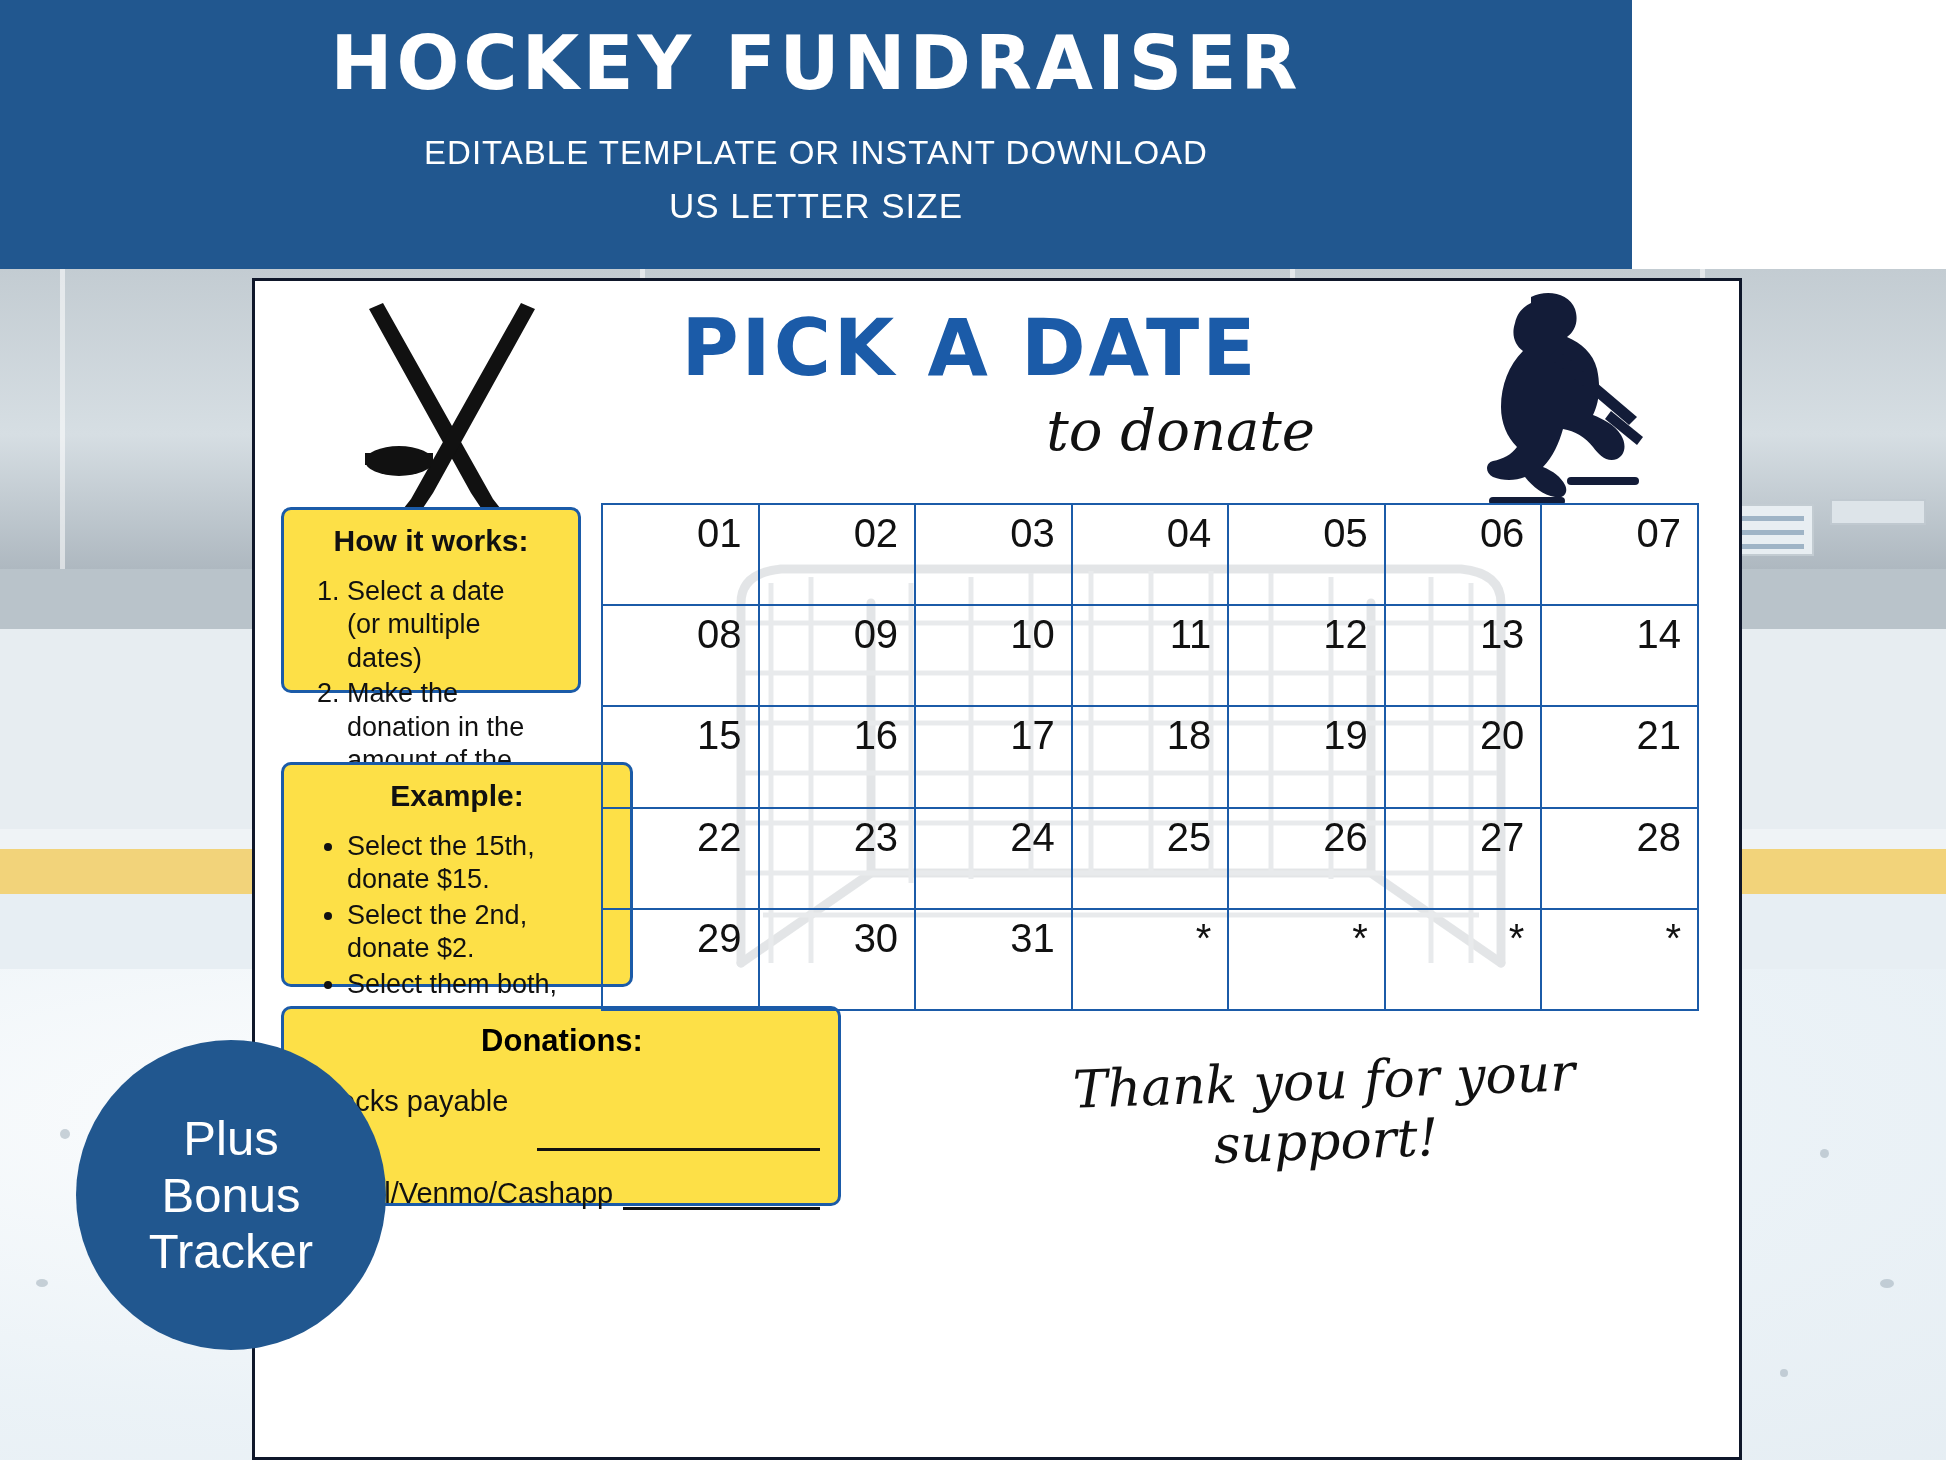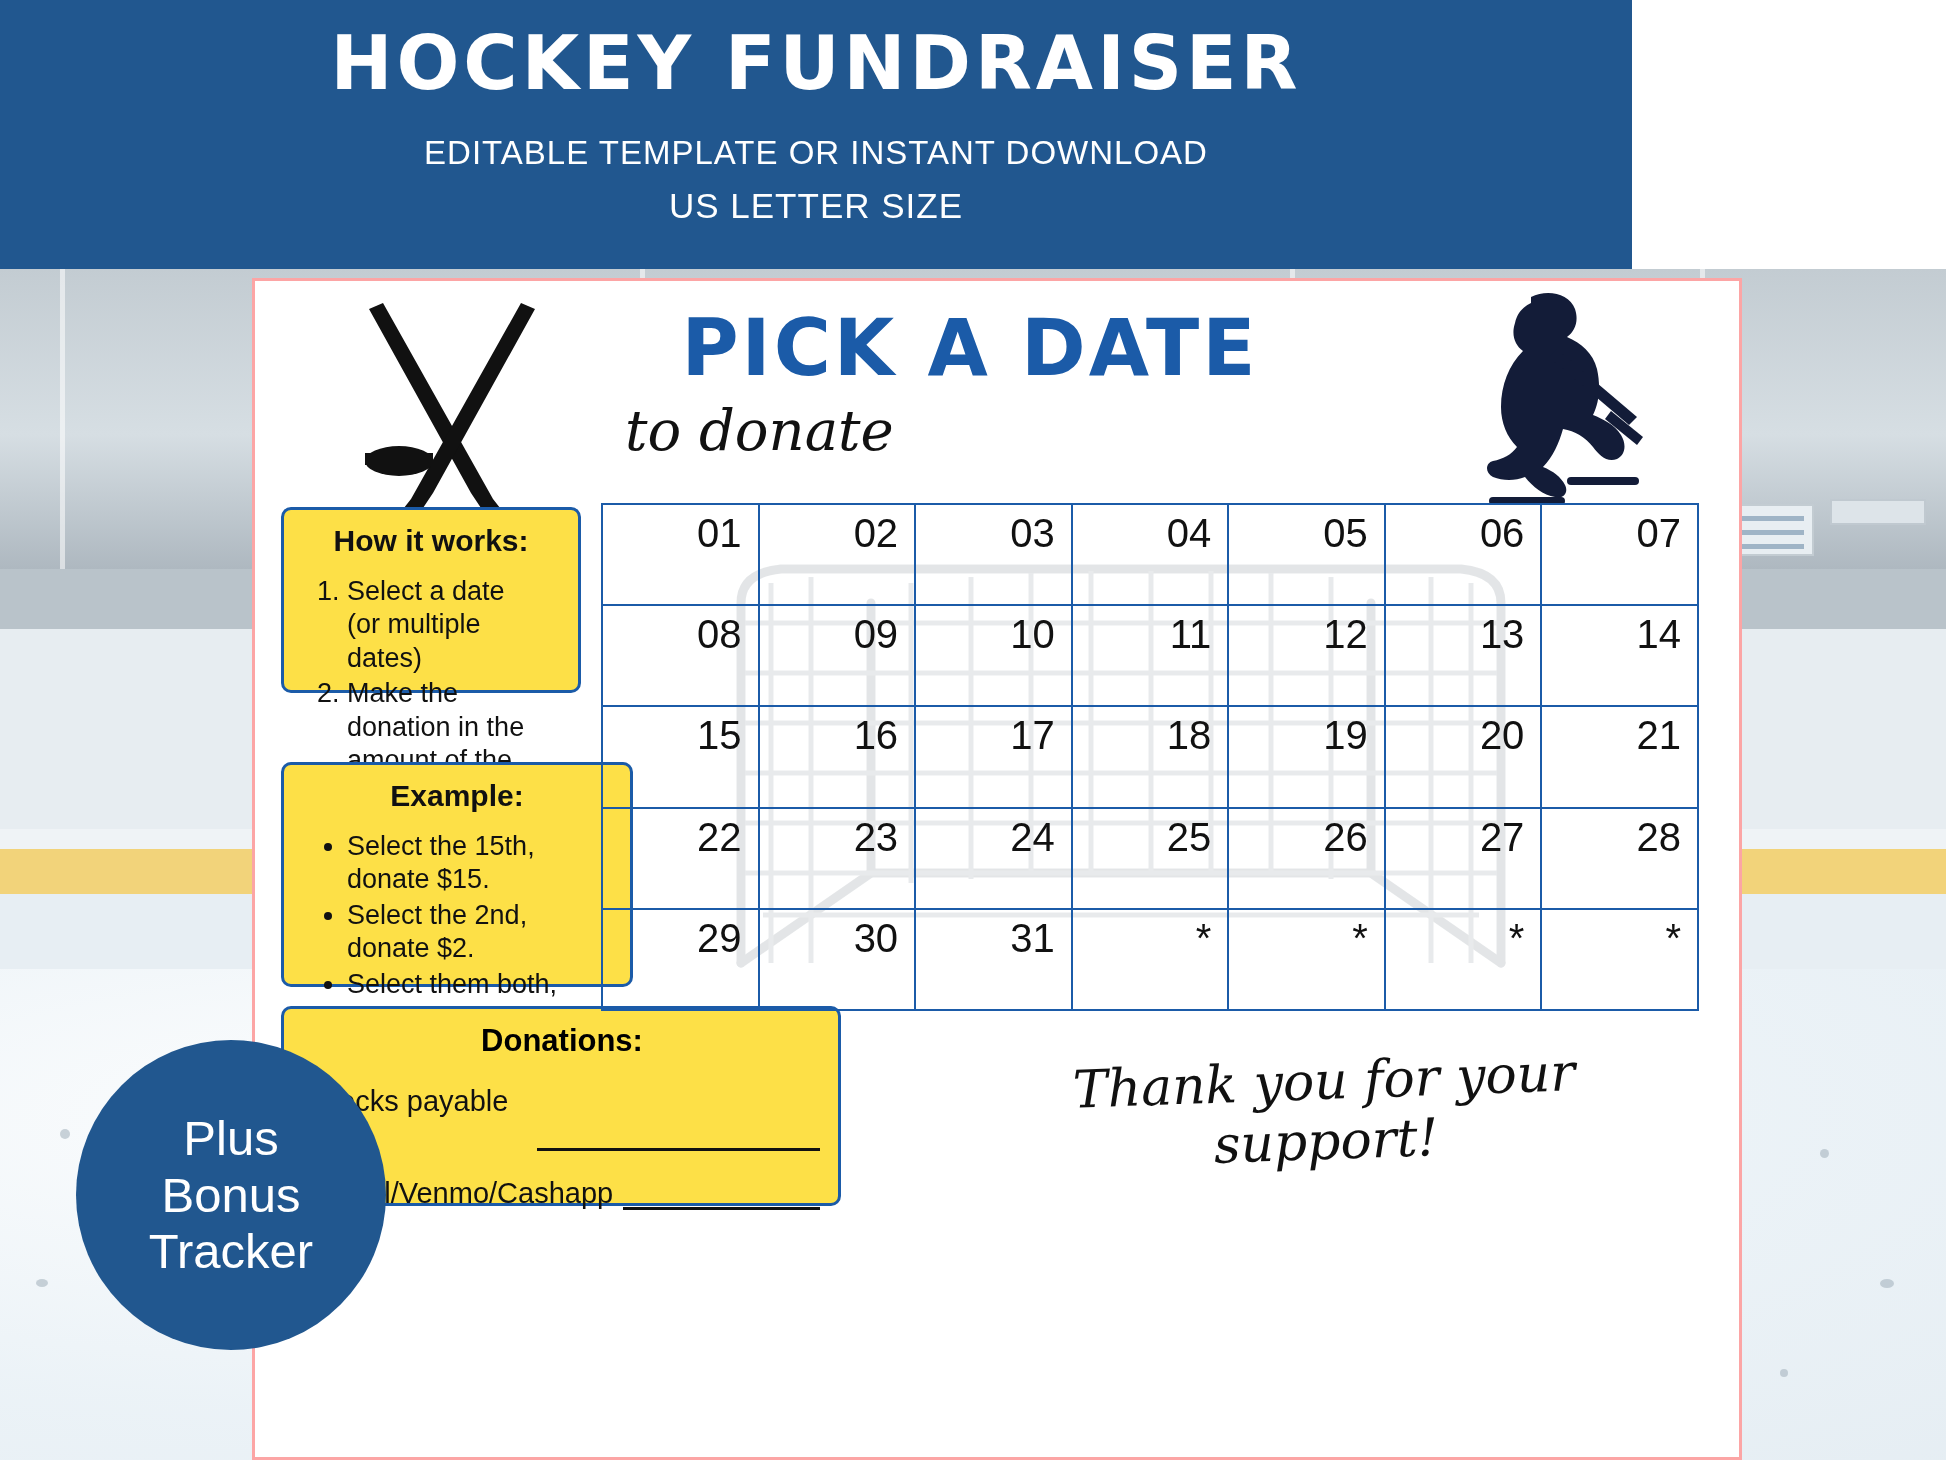--- a/index.html
+++ b/index.html
@@ -83,41 +83,41 @@
   .rink-vent {
     position:absolute; right:20px; top:230px; width:96px; height:26px;
     background:#dde4e9; border:2px solid #c0c9d0;
   }
 
   
   .sheet {
     position:absolute;
     left:252px; top:278px; width:1490px; height:1182px;
     background:#ffffff;
-    border:3px solid #fca5a5;
+    border:3px solid #0f172a;
     overflow:hidden;
   }
 
   
   .sticks { position:absolute; left:92px; top:22px; width:210px; height:230px; }
 
   
   .pick-title {
     position:absolute; left:370px; top:28px; width:690px;
     text-align:center;
     font-family:"DejaVu Sans", sans-serif;
     font-weight:bold;
     font-size:78px;
     letter-spacing:3px;
     color:#1b5ba8;
     line-height:1;
   }
   .pick-sub {
     position:absolute; left:370px; top:122px; width:690px;
-    text-align:left;
+    text-align:right;
     font-family:"DejaVu Serif", serif;
     font-style:italic;
     font-size:56px;
     color:#111111;
     line-height:1;
   }
 
   
   .skater { position:absolute; right:88px; top:10px; width:190px; height:230px; }
 

